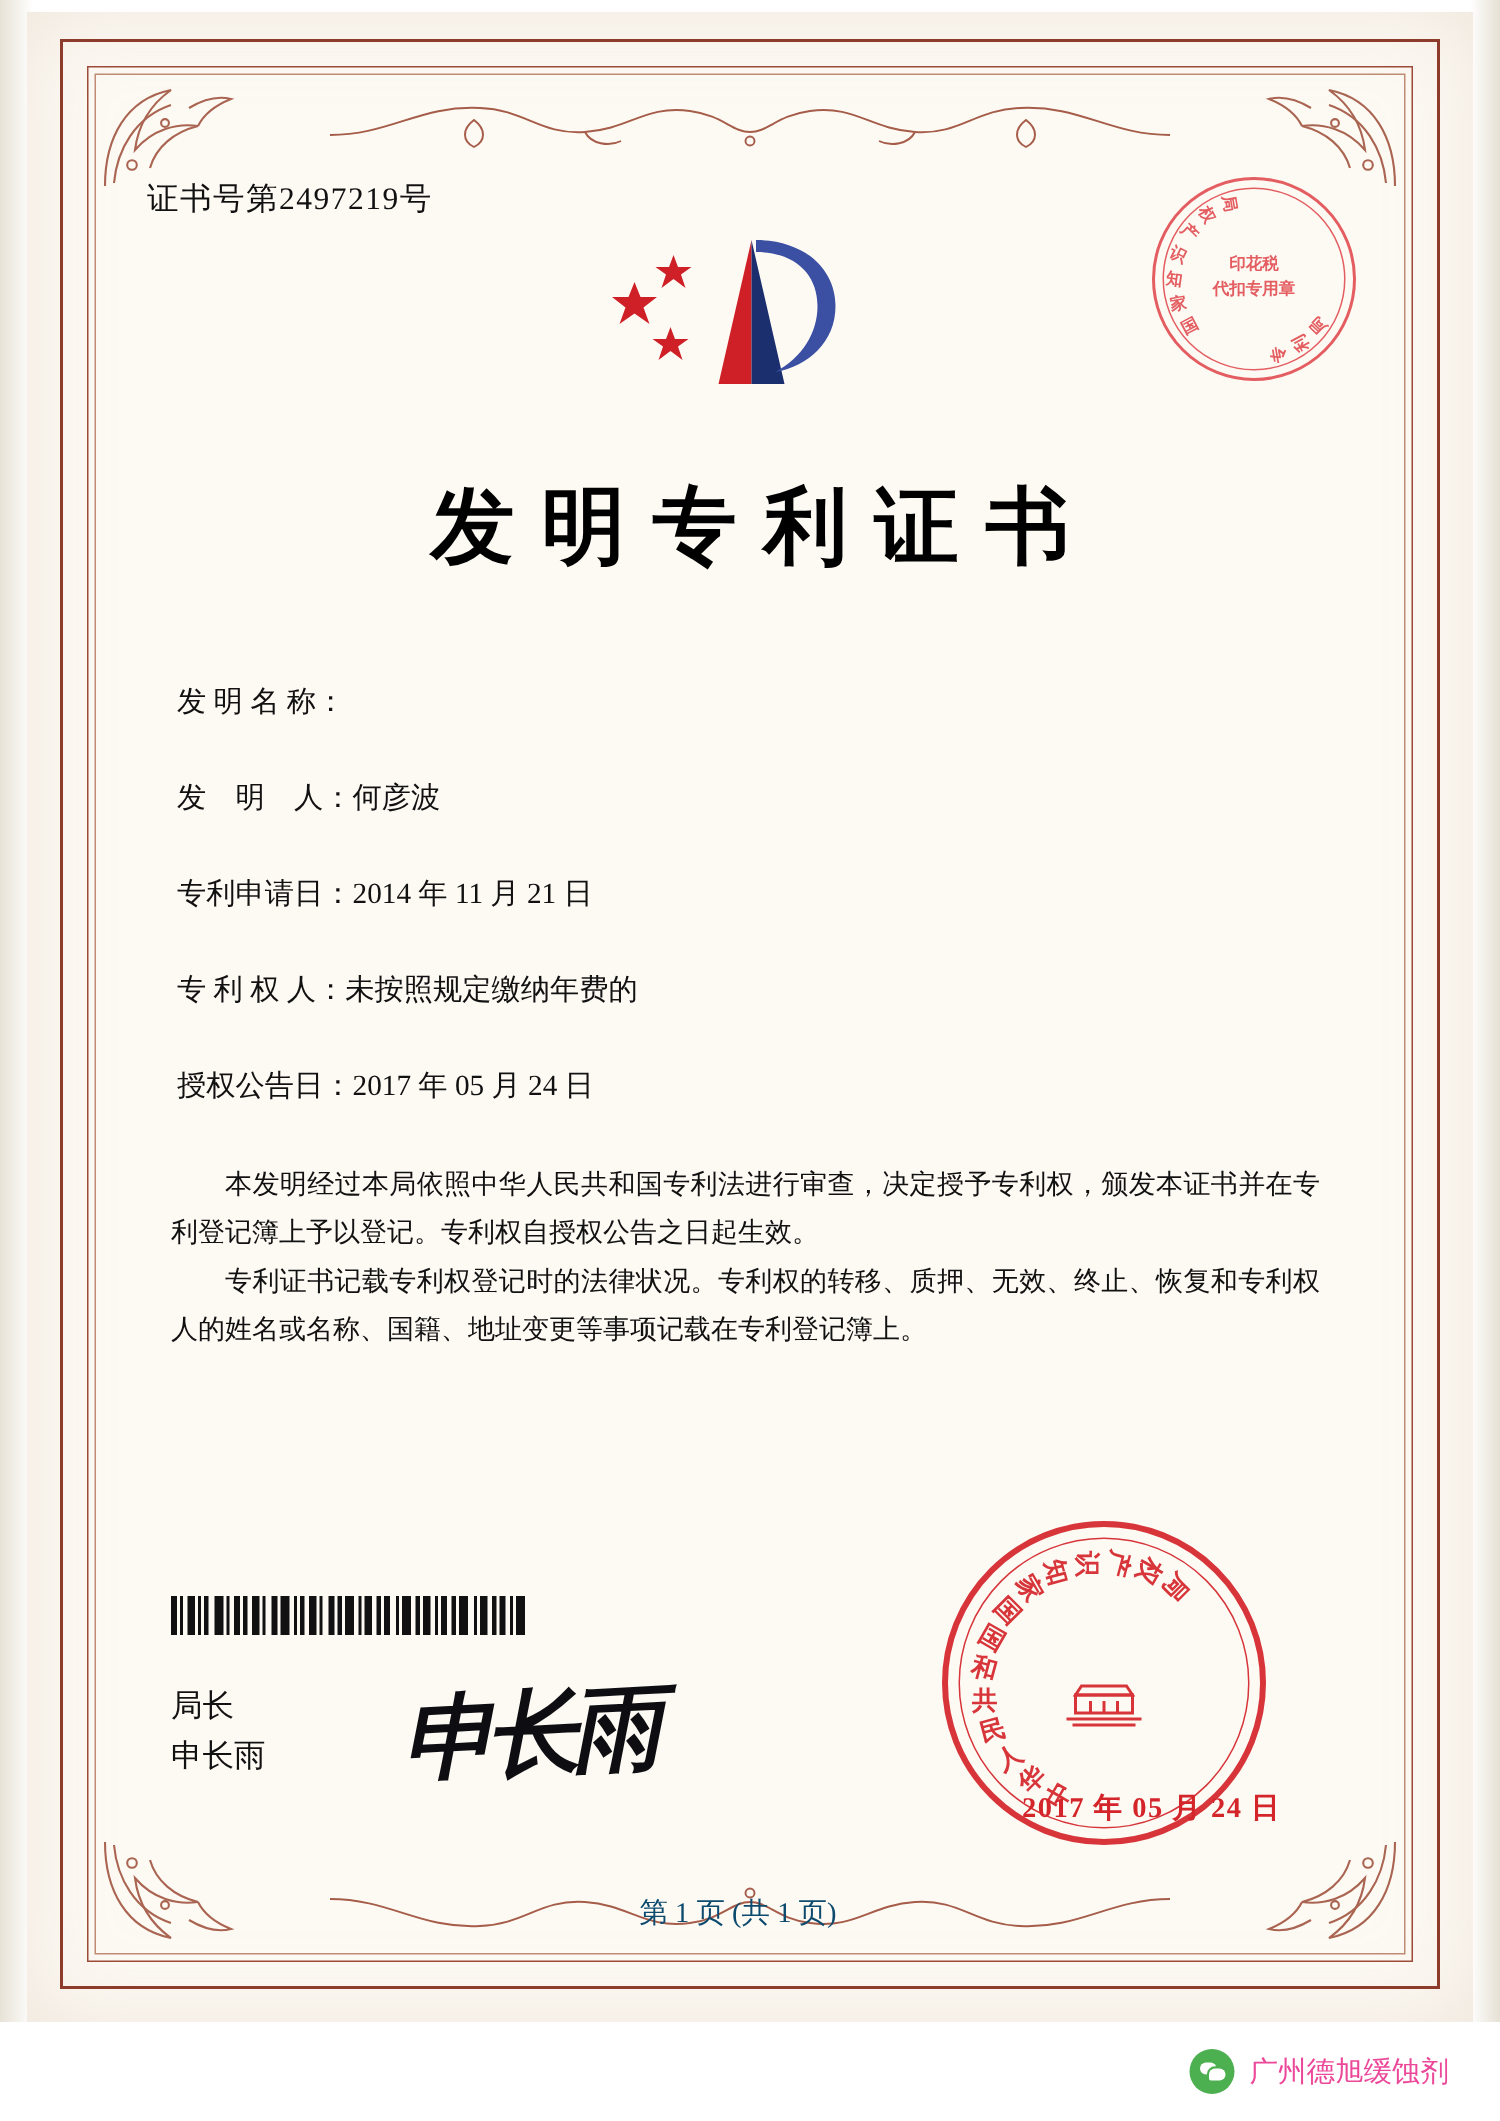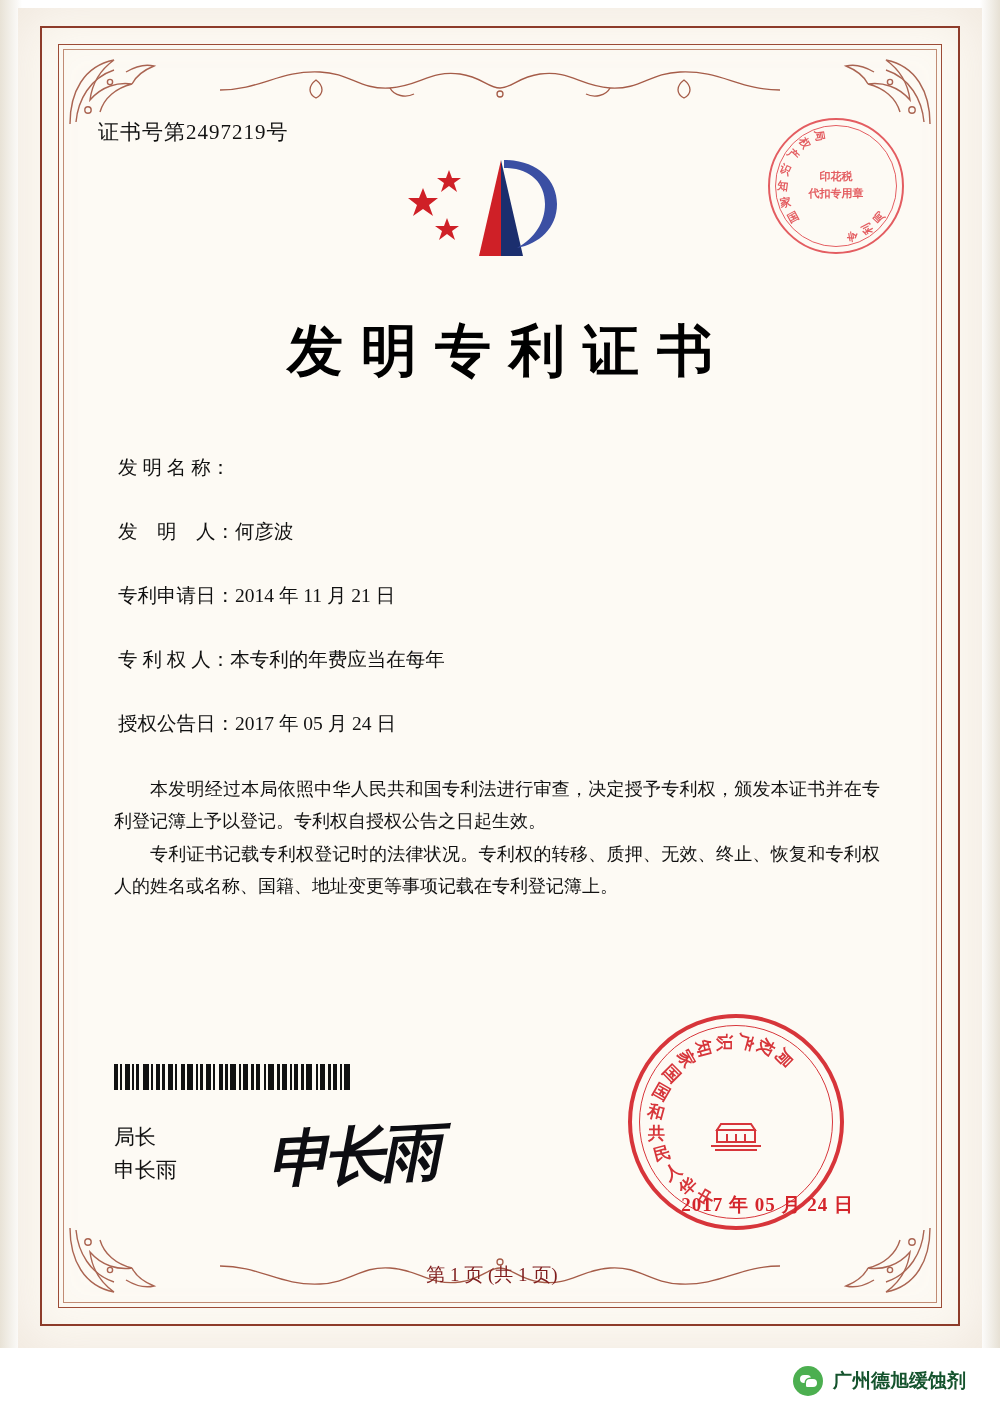--- a/index.html
+++ b/index.html
@@ -273,21 +273,21 @@
     transform-origin: 0 0;
     white-space: nowrap;
   }
 
   .page-footer {
     position: absolute;
     left: 0; right: 16px;
     bottom: 60px;
     text-align: center;
     font-size: 19px;
-    color: #7f1d1d;
+    color: #0c4a6e;
   }
 
   
   .wm-bar {
     position: absolute;
     left: 0;
     bottom: 0;
     width: 1000px;
     height: 66px;
     display: flex;
@@ -318,23 +318,22 @@
     content: "";
     position: absolute;
     left: 13px; top: 13px;
     width: 11px; height: 8px;
     border-radius: 6px 6px 6px 2px;
     background: #fff;
     box-shadow: 0 0 0 1.5px #4caf50;
   }
   .wm-text {
     font-size: 19px;
-    color: #14532d;
+    color: #ec4899;
     font-family: "DejaVu Sans", "Liberation Sans", sans-serif;
-    font-weight: bold;
   }
 
   
   .edge-left {
     position: absolute;
     left: 0; top: 0;
     width: 22px; height: 1414px;
     background: linear-gradient(to right, #e8e2d6, #ffffff);
   }
   .edge-right {
@@ -469,21 +468,21 @@
       <div class="field-row">
         <span class="field-label">发　明　人：</span>
         <span class="field-value">何彦波</span>
       </div>
       <div class="field-row">
         <span class="field-label">专利申请日：</span>
         <span class="field-value">2014 年 11 月 21 日</span>
       </div>
       <div class="field-row">
         <span class="field-label">专 利 权 人：</span>
-        <span class="field-value">本专利的年费应当在每年</span>
+        <span class="field-value">未按照规定缴纳年费的</span>
       </div>
       <div class="field-row">
         <span class="field-label">授权公告日：</span>
         <span class="field-value">2017 年 05 月 24 日</span>
       </div>
     </div>
 
     <div class="paragraphs">
       <p>本发明经过本局依照中华人民共和国专利法进行审查，决定授予专利权，颁发本证书并在专利登记簿上予以登记。专利权自授权公告之日起生效。</p>
       <p>专利证书记载专利权登记时的法律状况。专利权的转移、质押、无效、终止、恢复和专利权人的姓名或名称、国籍、地址变更等事项记载在专利登记簿上。</p>

